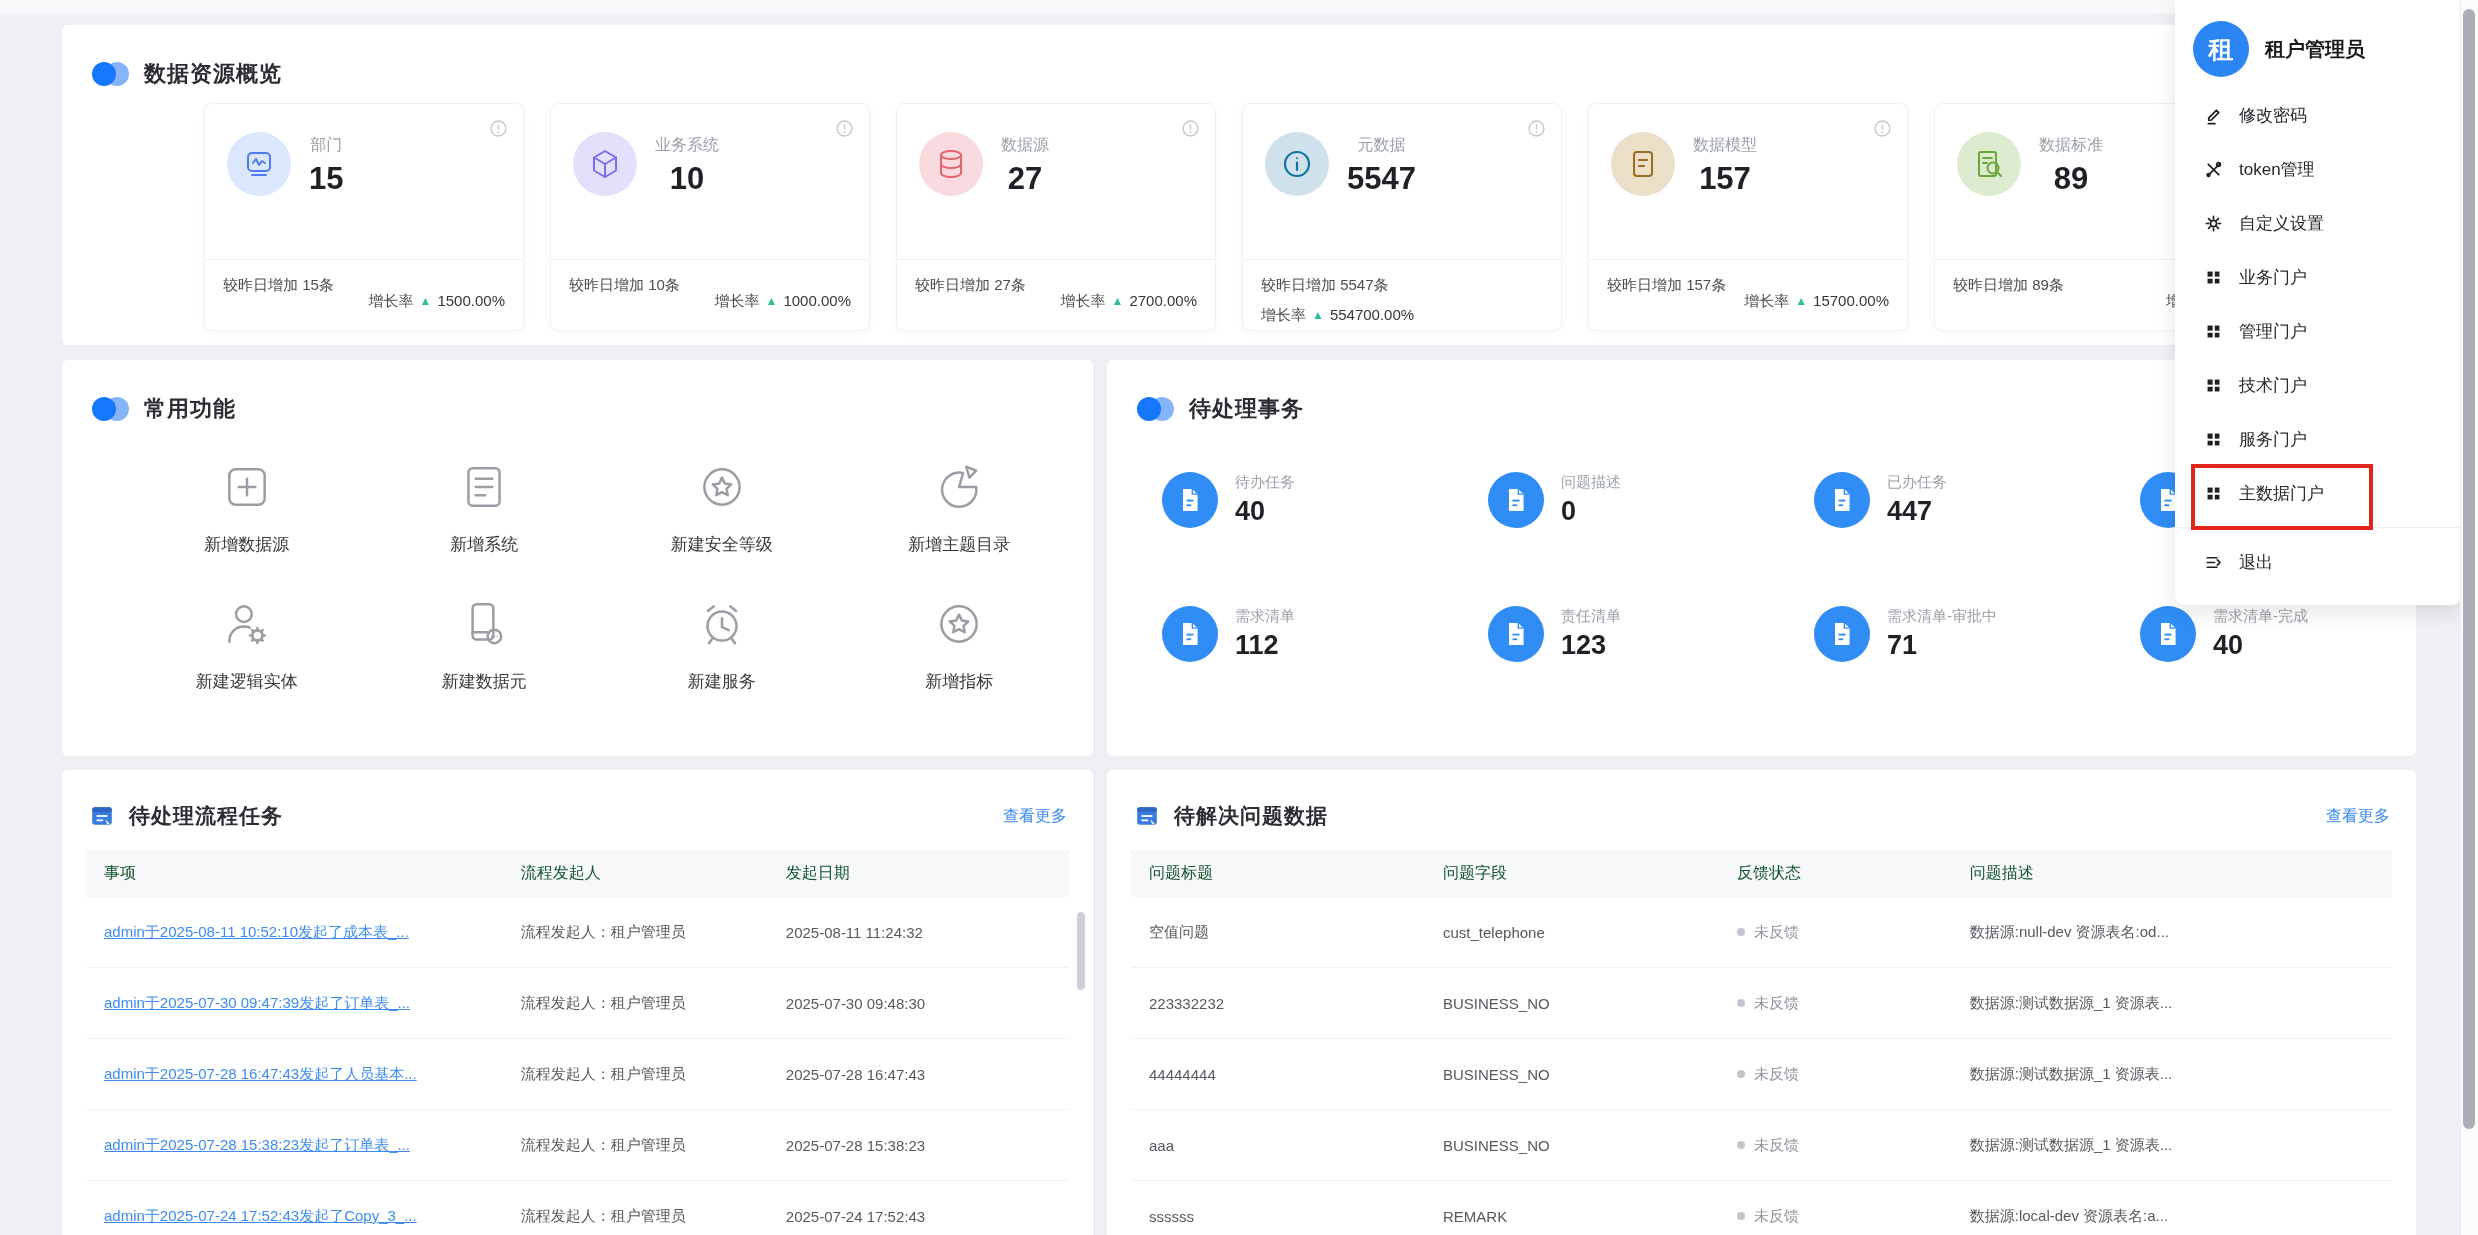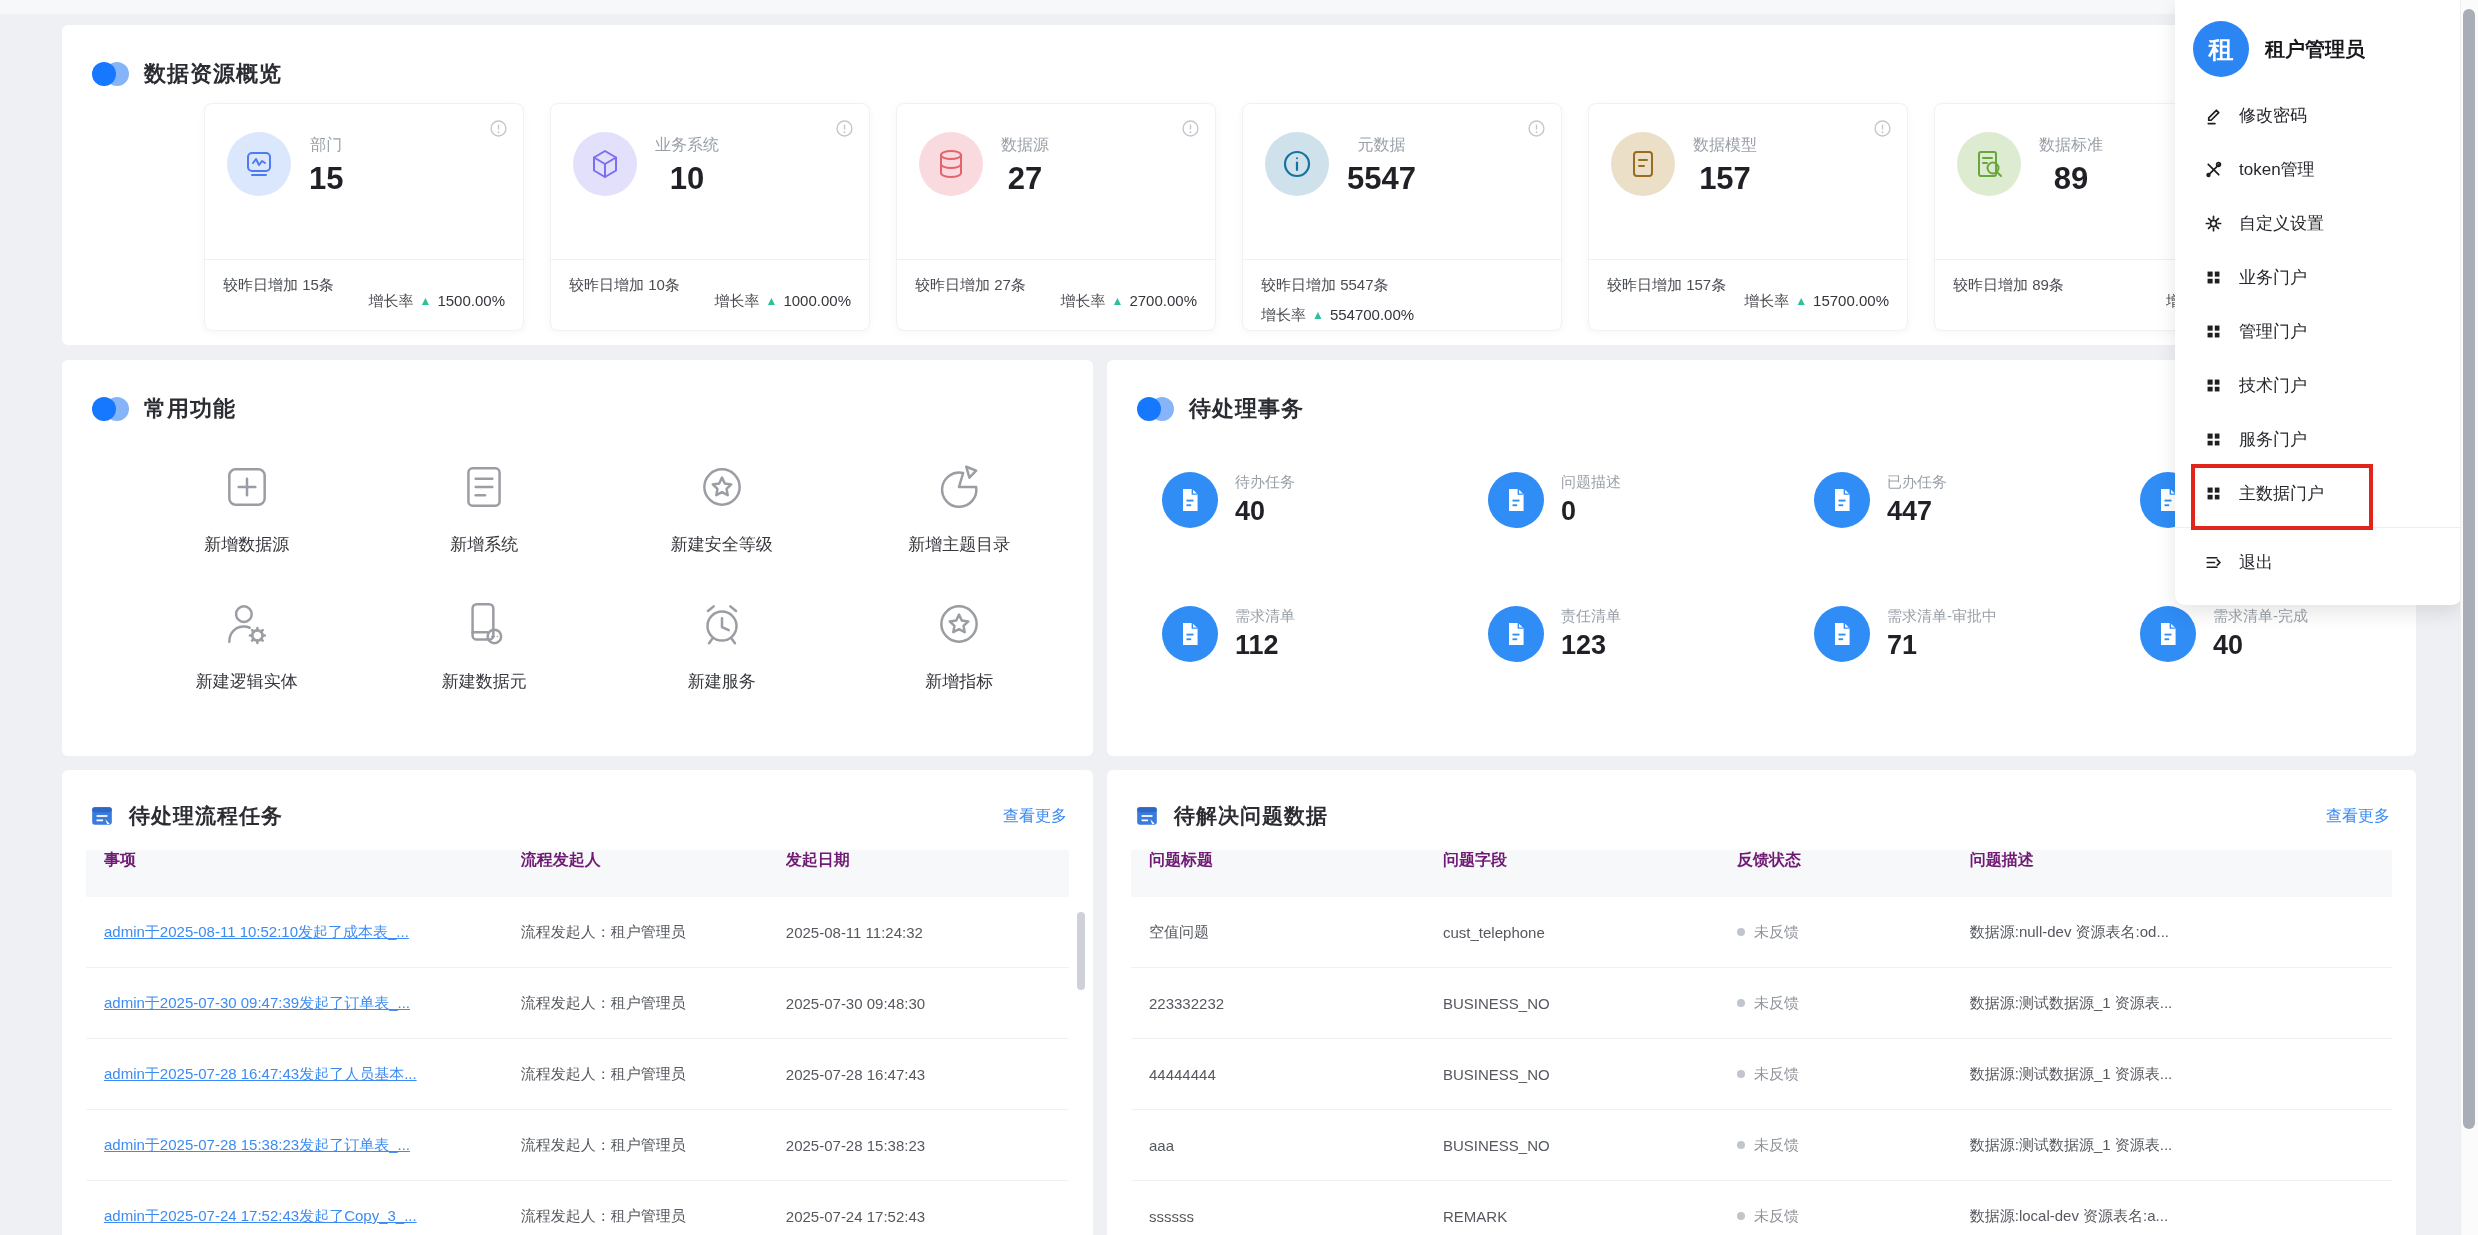--- a/index.html
+++ b/index.html
@@ -45,21 +45,21 @@
   .todo-ic{width:56px;height:56px;border-radius:50%;background:#2f8df5;display:flex;align-items:center;justify-content:center;flex:0 0 56px;}
   .todo-meta{width:118px;}
   .todo-label{font-size:15px;color:#9aa0a8;line-height:1.35;}
   .todo-value{font-size:27px;font-weight:700;color:#1f2126;margin-top:4px;}
 
   
   .tbl-head{display:flex;align-items:center;padding:32px 26px 20px 28px;justify-content:flex-end;}
   .tbl-title{display:flex;gap:15px;align-items:center;font-size:21px;font-weight:600;color:#2b2d33;letter-spacing:1px;}
   .more{margin-left:auto;color:#3d8bf2;font-size:16px;cursor:pointer;}
   .tbl{margin:0 24px;}
-  .thead{display:flex;background:#f7f8fa;height:47px;align-items:flex-start;font-size:16px;color:#701a75;font-weight:700;padding:0 18px;}
+  .thead{display:flex;background:#f7f8fa;height:47px;align-items:center;font-size:16px;color:#14532d;font-weight:400;padding:0 18px;}
   .trow{display:flex;align-items:center;height:70px;border-bottom:1px solid #f0f1f3;padding:0 18px;font-size:15px;}
   .cell{white-space:nowrap;overflow:hidden;padding-right:12px;box-sizing:border-box;}
   .c1{width:44%;} .c2{width:28%;} .c3{width:28%;}
   .r1{width:24%;} .r2{width:24%;} .r3{width:19%;} .r4{width:33%;}
   .tlink{color:#3d8bf2;text-decoration:underline;cursor:pointer;}
   .plain{color:#55585e;}
   .status{display:flex;align-items:center;gap:9px;color:#8f939a;}
   .status .dot{width:8px;height:8px;border-radius:50%;background:#c1c5cc;}
   .mini-thumb{position:absolute;right:8px;top:142px;width:8px;height:78px;background:#ced2d8;border-radius:4px;cursor:pointer;}
 

